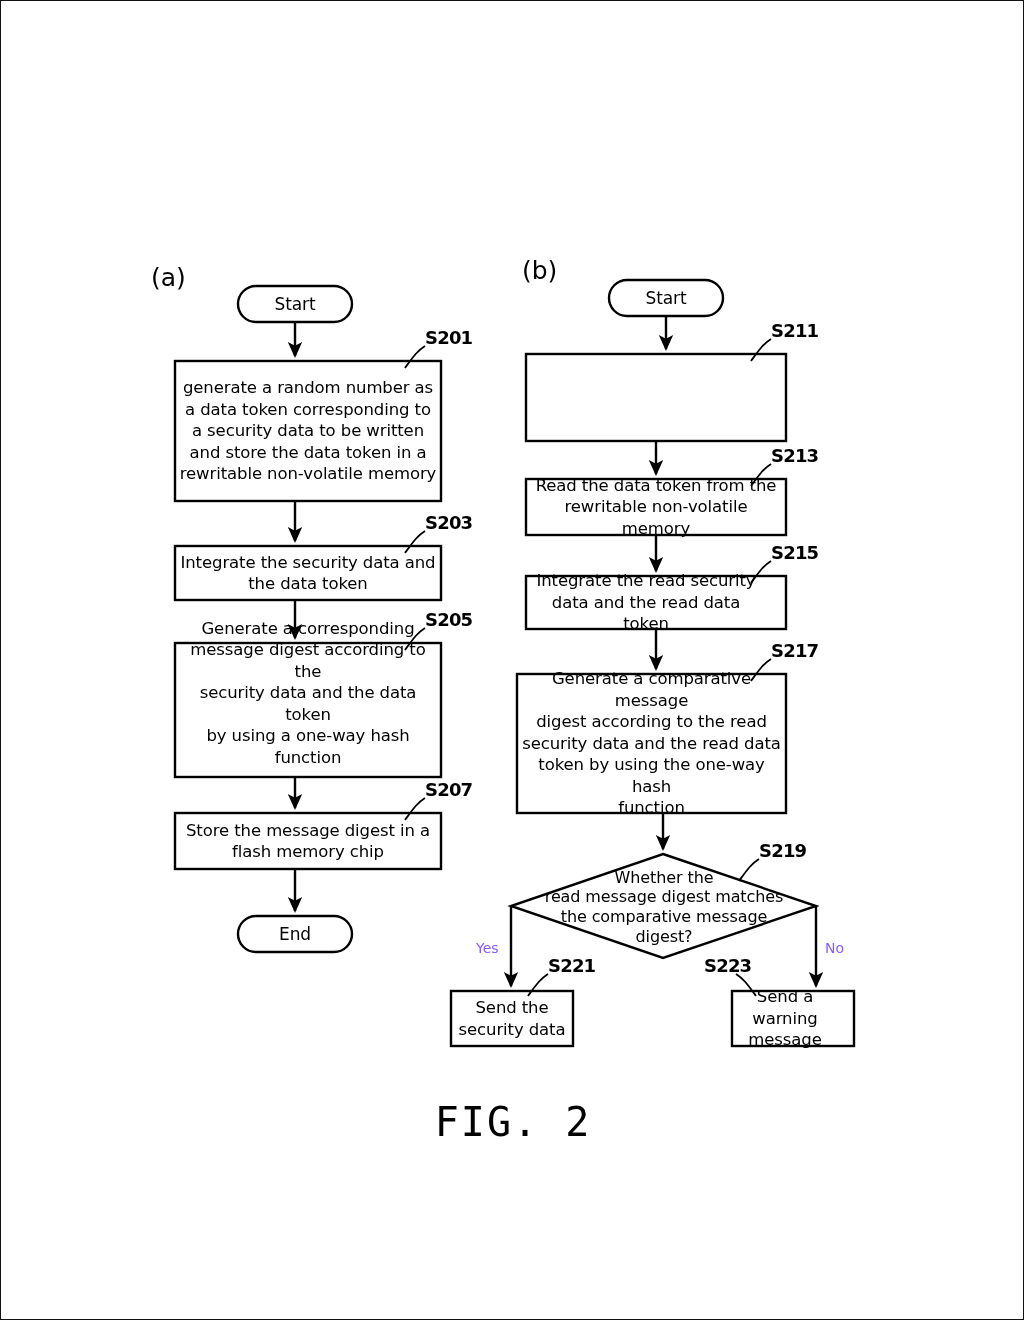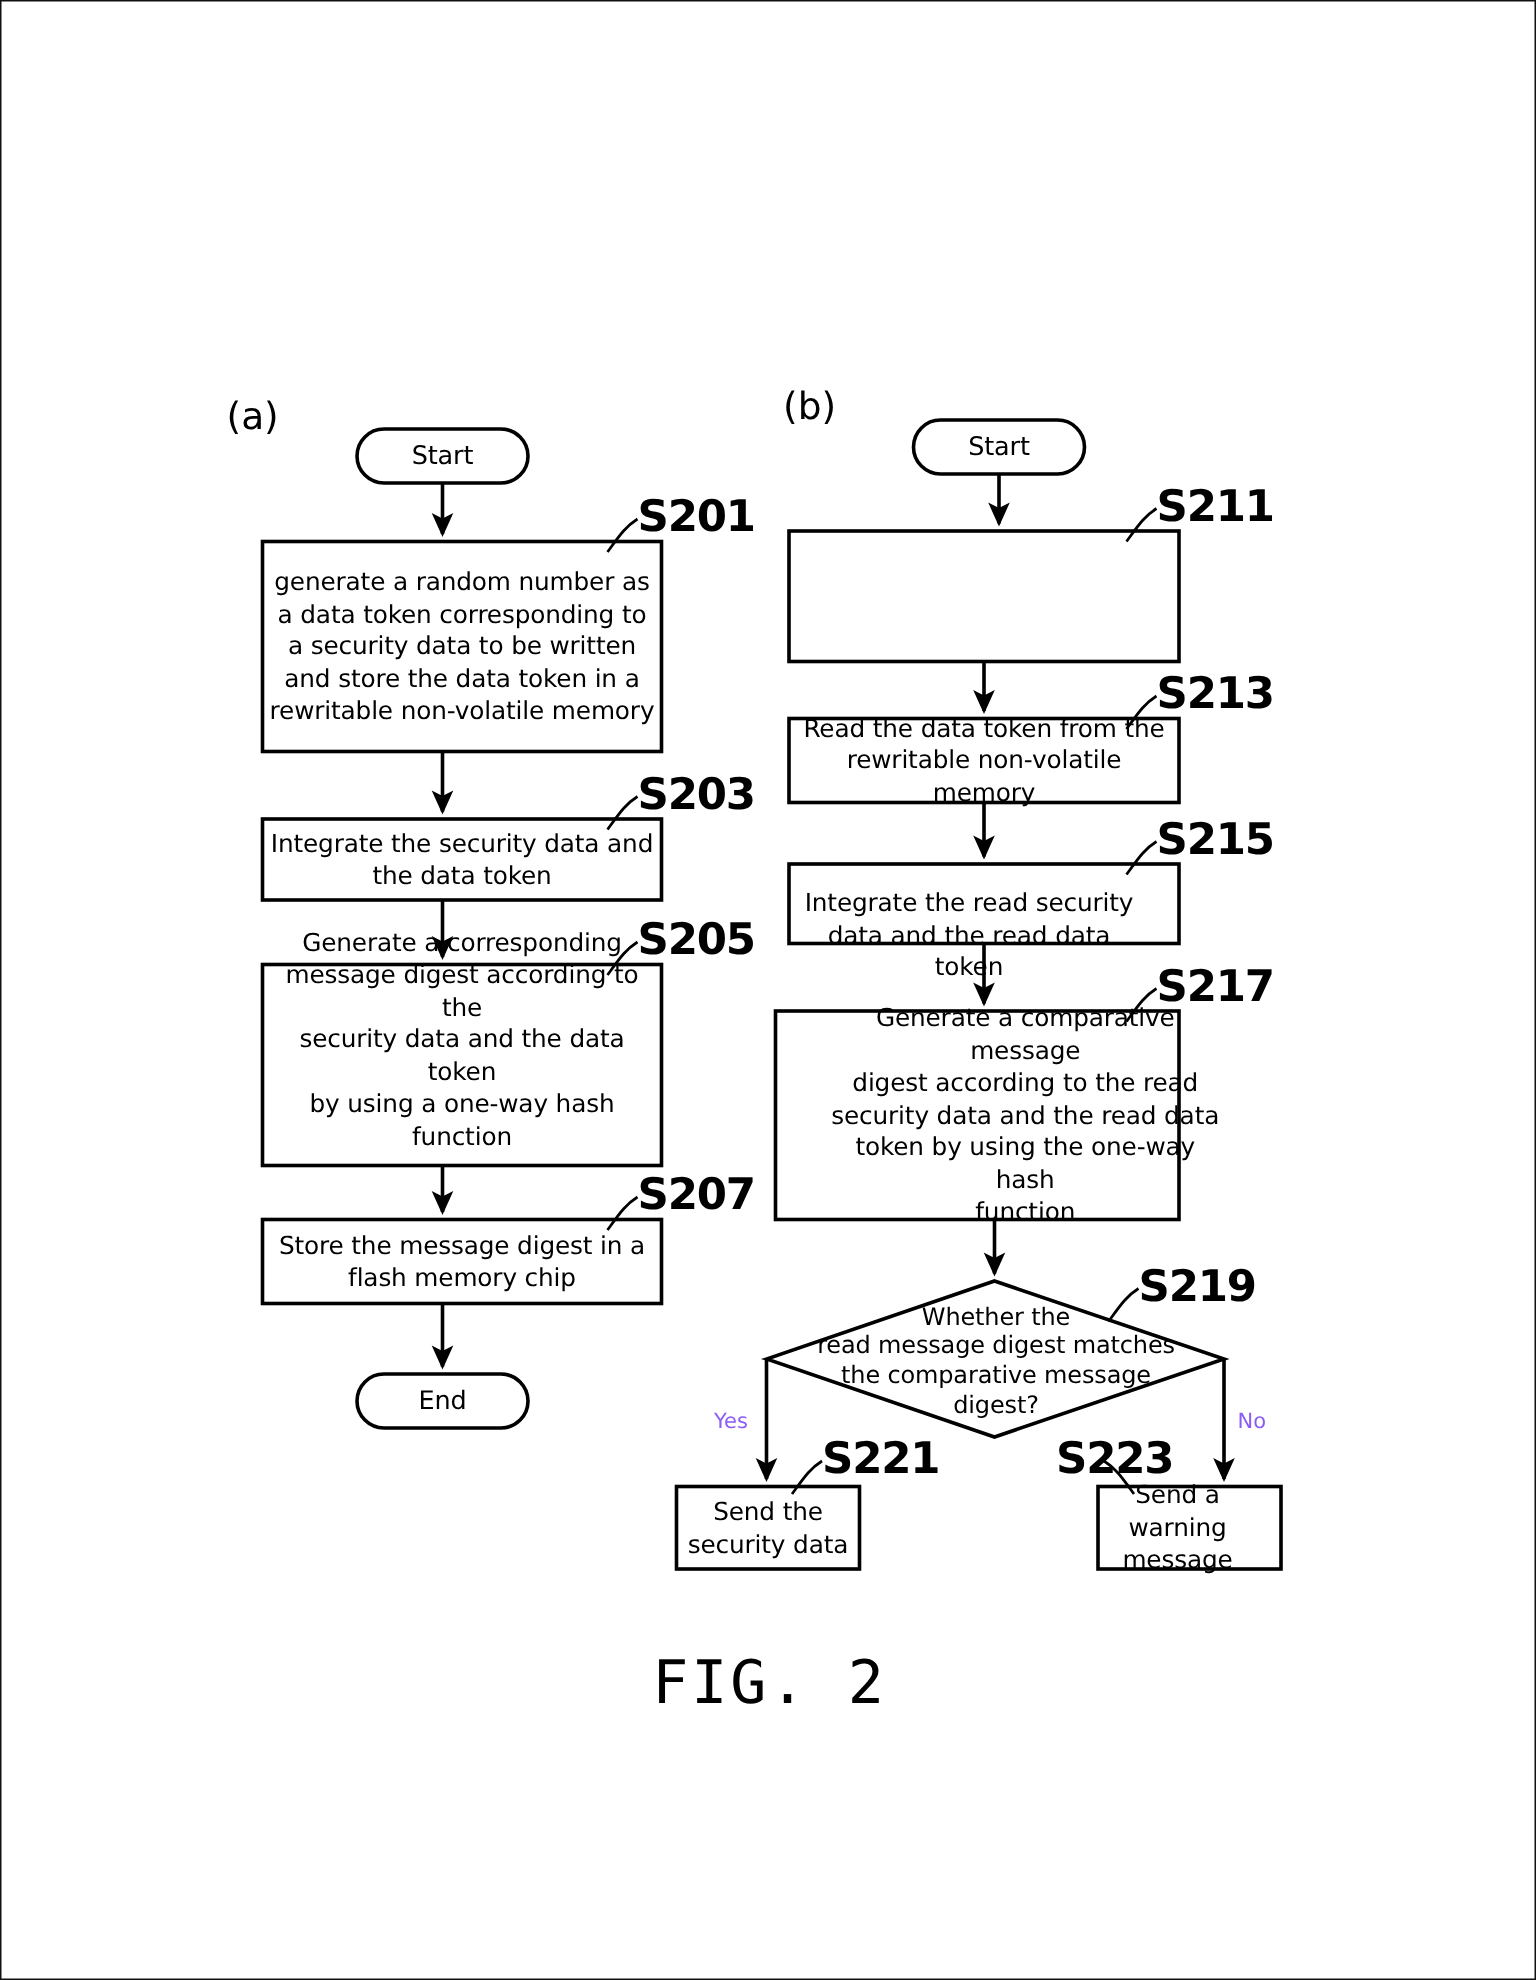--- a/index.html
+++ b/index.html
@@ -53,21 +53,21 @@
     font-size: 25px;
     color: #000;
     white-space: nowrap;
   }
 
   
   .step-ref {
     position: absolute;
     font-family: "DejaVu Sans", sans-serif;
     font-weight: bold;
-    font-size: 29px;
+    font-size: 18px;
     letter-spacing: -0.8px;
     color: #000;
     white-space: nowrap;
   }
 
   
   .branch-label {
     position: absolute;
     font-family: "DejaVu Sans", sans-serif;
     font-size: 14px;
@@ -209,24 +209,24 @@
     <div class="step-ref" style="left:424px; top:511px;">S203</div>
     <div class="step-ref" style="left:424px; top:608px;">S205</div>
     <div class="step-ref" style="left:424px; top:778px;">S207</div>
 
     <div class="node-text term" style="left:608px; top:279px; width:114px; height:36px;">Start</div>
 
 
     <div class="node-text" style="left:525px; top:478px; width:260px; height:56px;">Read the data token from the
 rewritable non-volatile memory</div>
 
-    <div class="node-text" style="left:525px; top:596px; width:240px; height:53px;">Integrate the read security
+    <div class="node-text" style="left:525px; top:575px; width:240px; height:53px;">Integrate the read security
 data and the read data token</div>
 
-    <div class="node-text" style="left:516px; top:673px; width:269px; height:139px;margin-left:32px;">Generate a comparative message
+    <div class="node-text" style="left:516px; top:673px; width:269px; height:139px;">Generate a comparative message
 digest according to the read
 security data and the read data
 token by using the one-way hash
 function</div>
 
     <div class="node-text decision" style="left:528px; top:862px; width:270px; height:88px;">Whether the
 read message digest matches
 the comparative message
 digest?</div>
 

